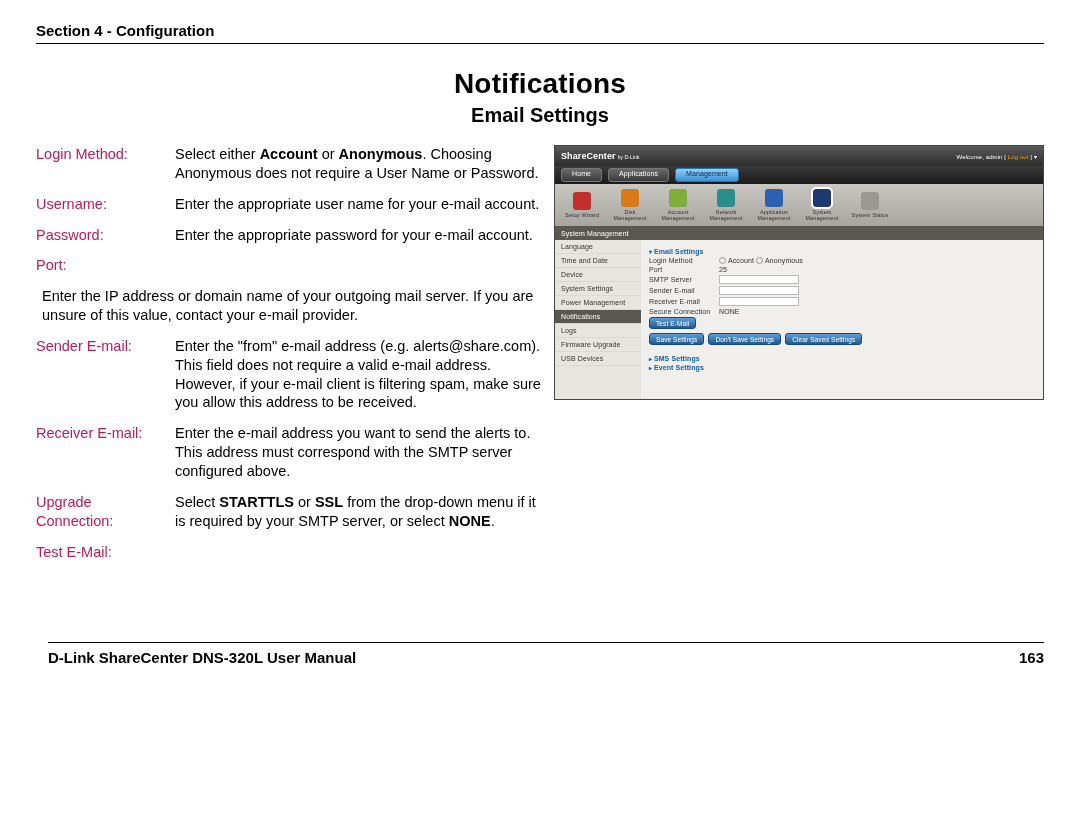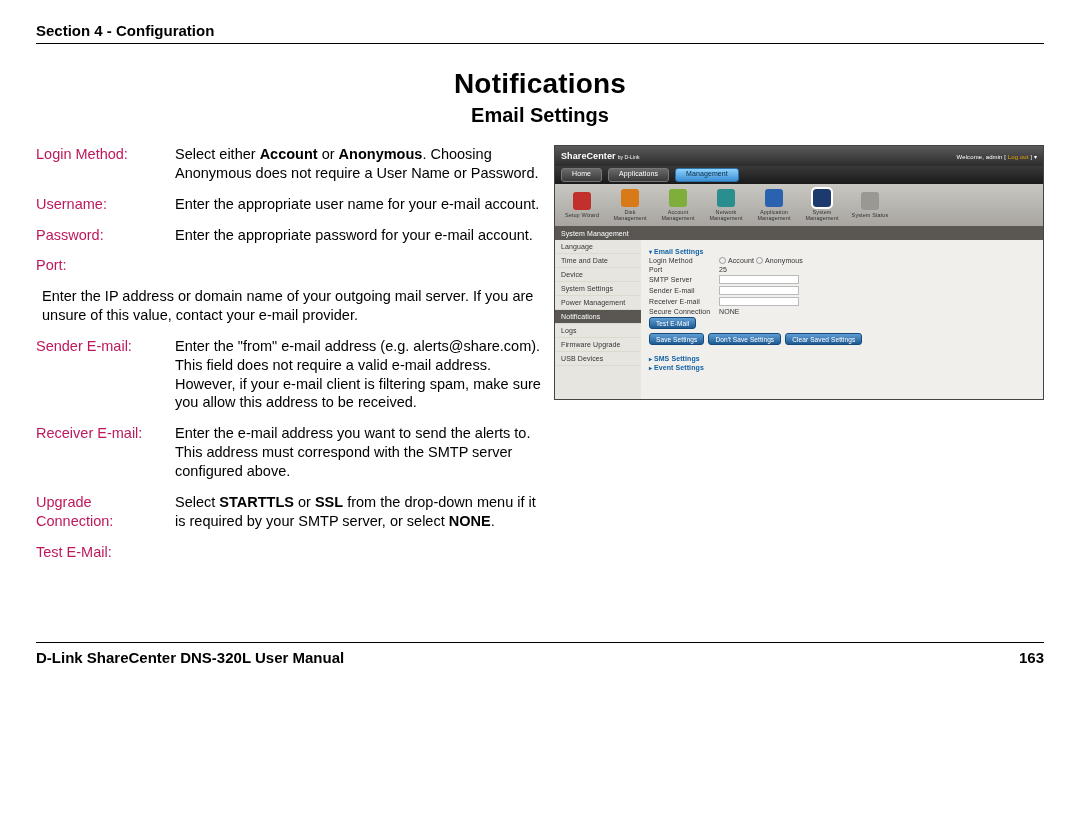--- a/index.html
+++ b/index.html
@@ -55,21 +55,21 @@
   .shot .main .sec { color:#1262a6; font-weight:700; margin:2px 0; }
   .shot .main .sec::before { content:"▾ "; font-size:6px; }
   .shot .main .sec.closed::before { content:"▸ "; }
   .shot .main .fld { display:flex; align-items:center; margin:2px 0; }
   .shot .main .fld .k { width:70px; }
   .shot .main .fld .inp { width:80px; height:9px; border:1px solid #bbb; background:#fff; }
   .shot .main .fld .radio { width:7px; height:7px; border:1px solid #999; border-radius:50%; display:inline-block; margin-right:2px; vertical-align:middle; }
   .shot .main .btnrow { margin-top:4px; display:flex; gap:4px; }
   .shot .main .btn { height:12px; border-radius:3px; background: linear-gradient(#5f9fd5,#1f5a93); color:#fff; font-size:6.5px; padding:1px 6px; border:1px solid #164a7c; display:flex; align-items:center; }
 
-  .footer { position:absolute; left:36px; right:36px; bottom:24px; }
+  .footer { position:absolute; left:48px; right:36px; bottom:24px; }
   .footer hr { border:none; border-top:1px solid #000; margin-bottom:6px; }
   .footer .fline { display:flex; justify-content:space-between; font-weight:700; font-size:15px; }
 
 </style>
 </head>
 <body>
 
 <div class="page">
   <div class="section-header">Section 4 - Configuration</div>
   <hr class="top">

